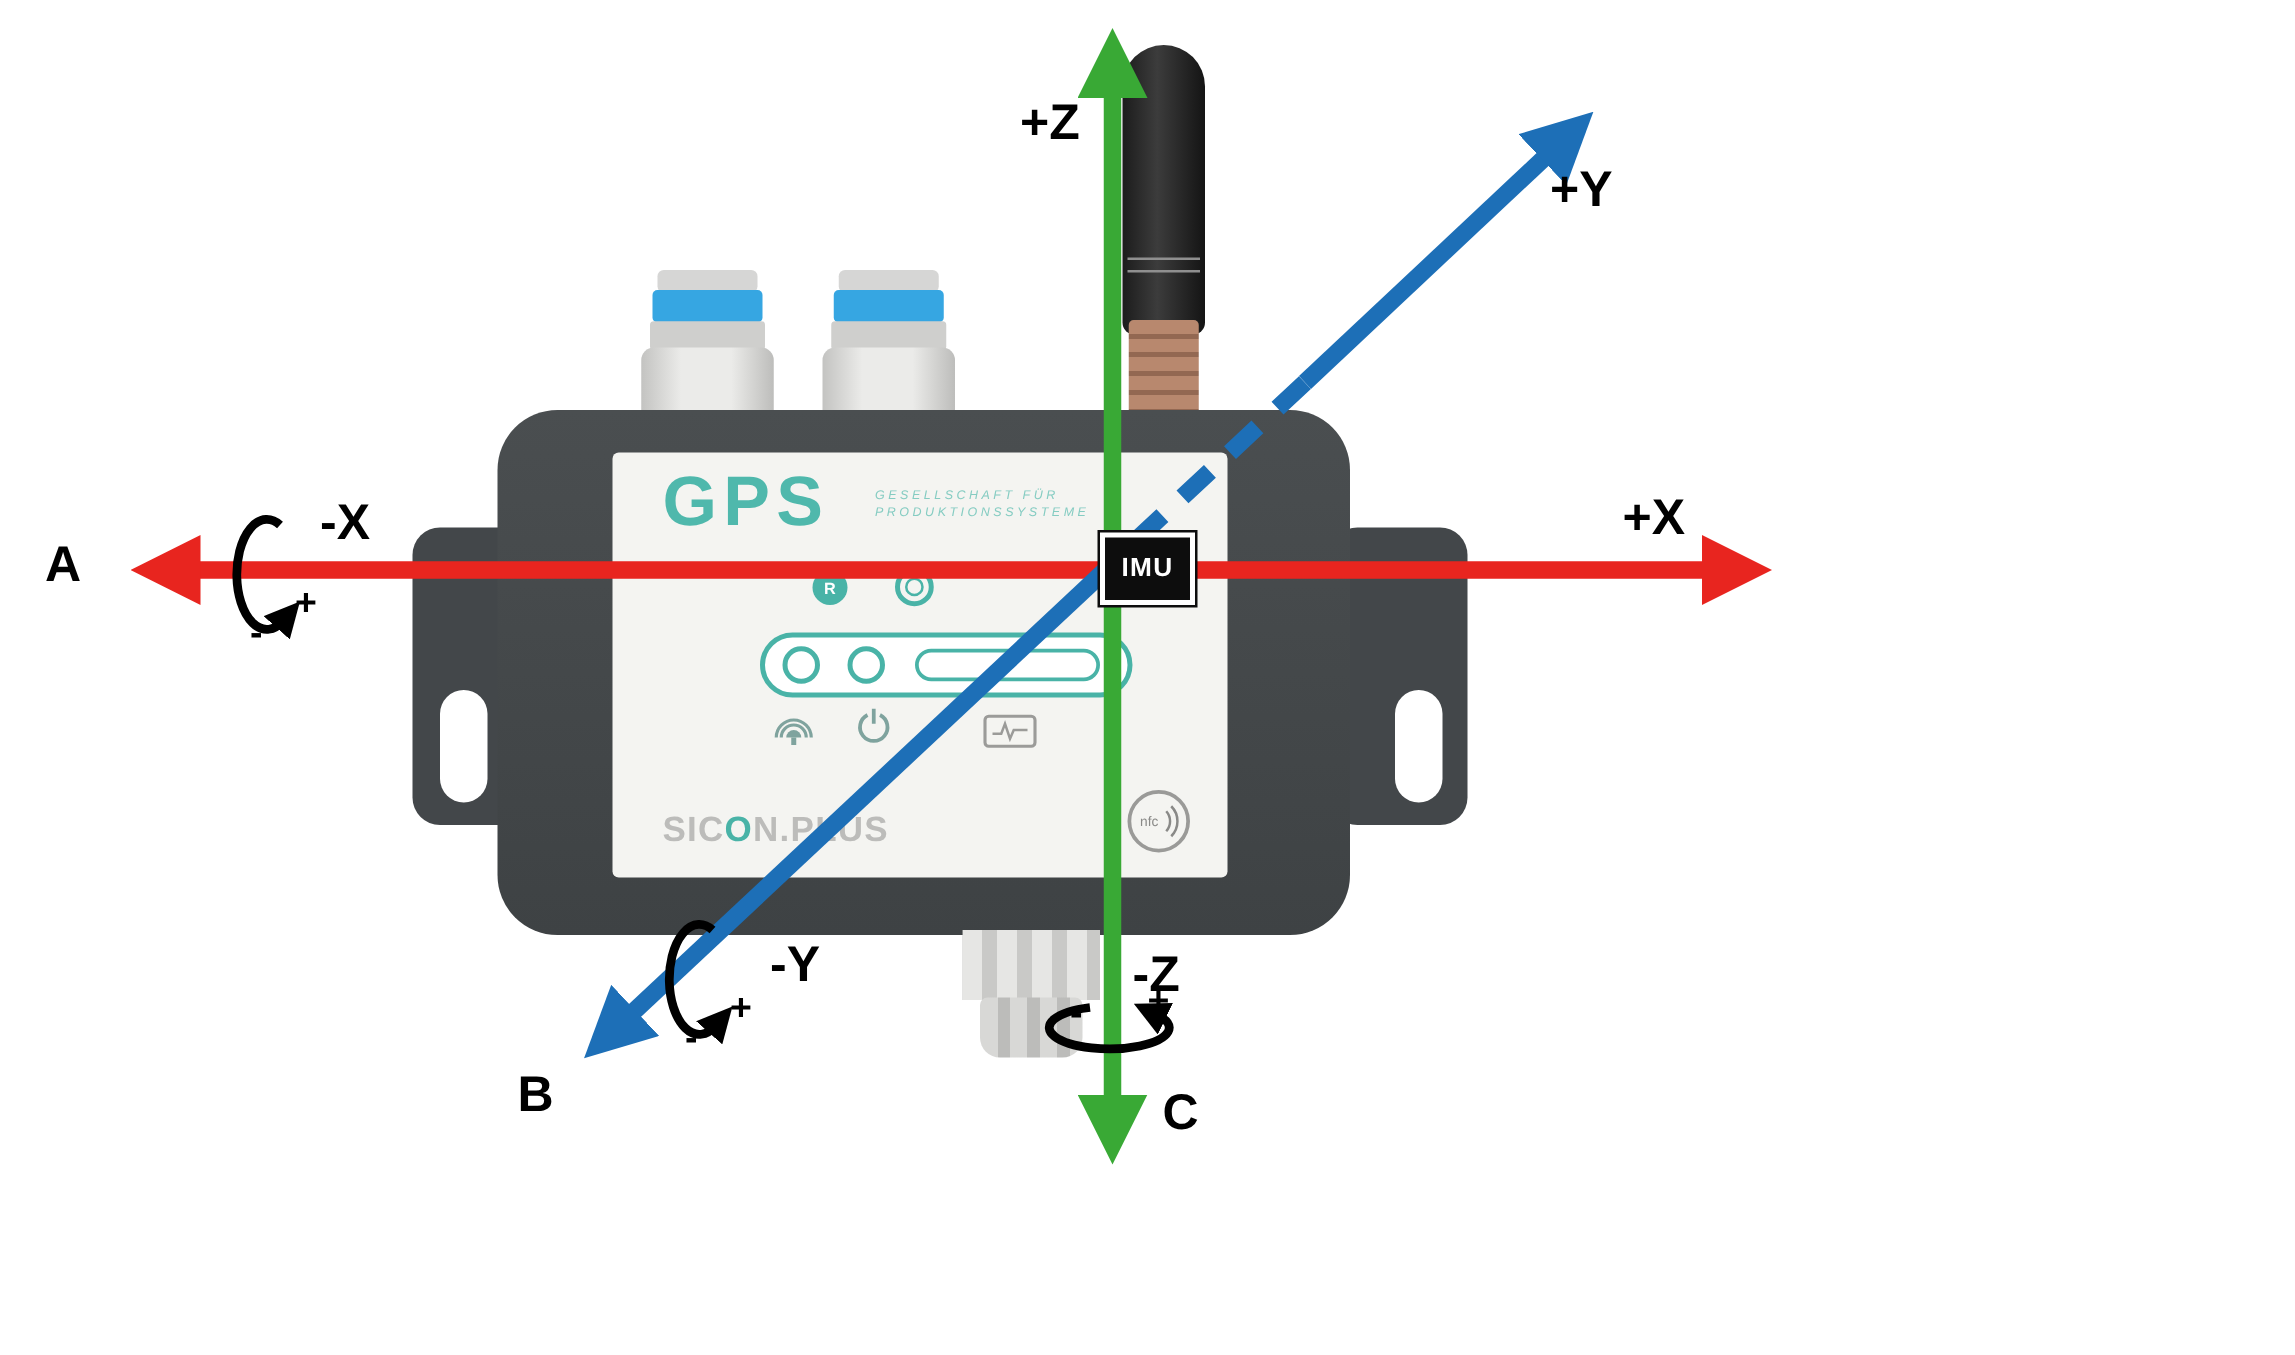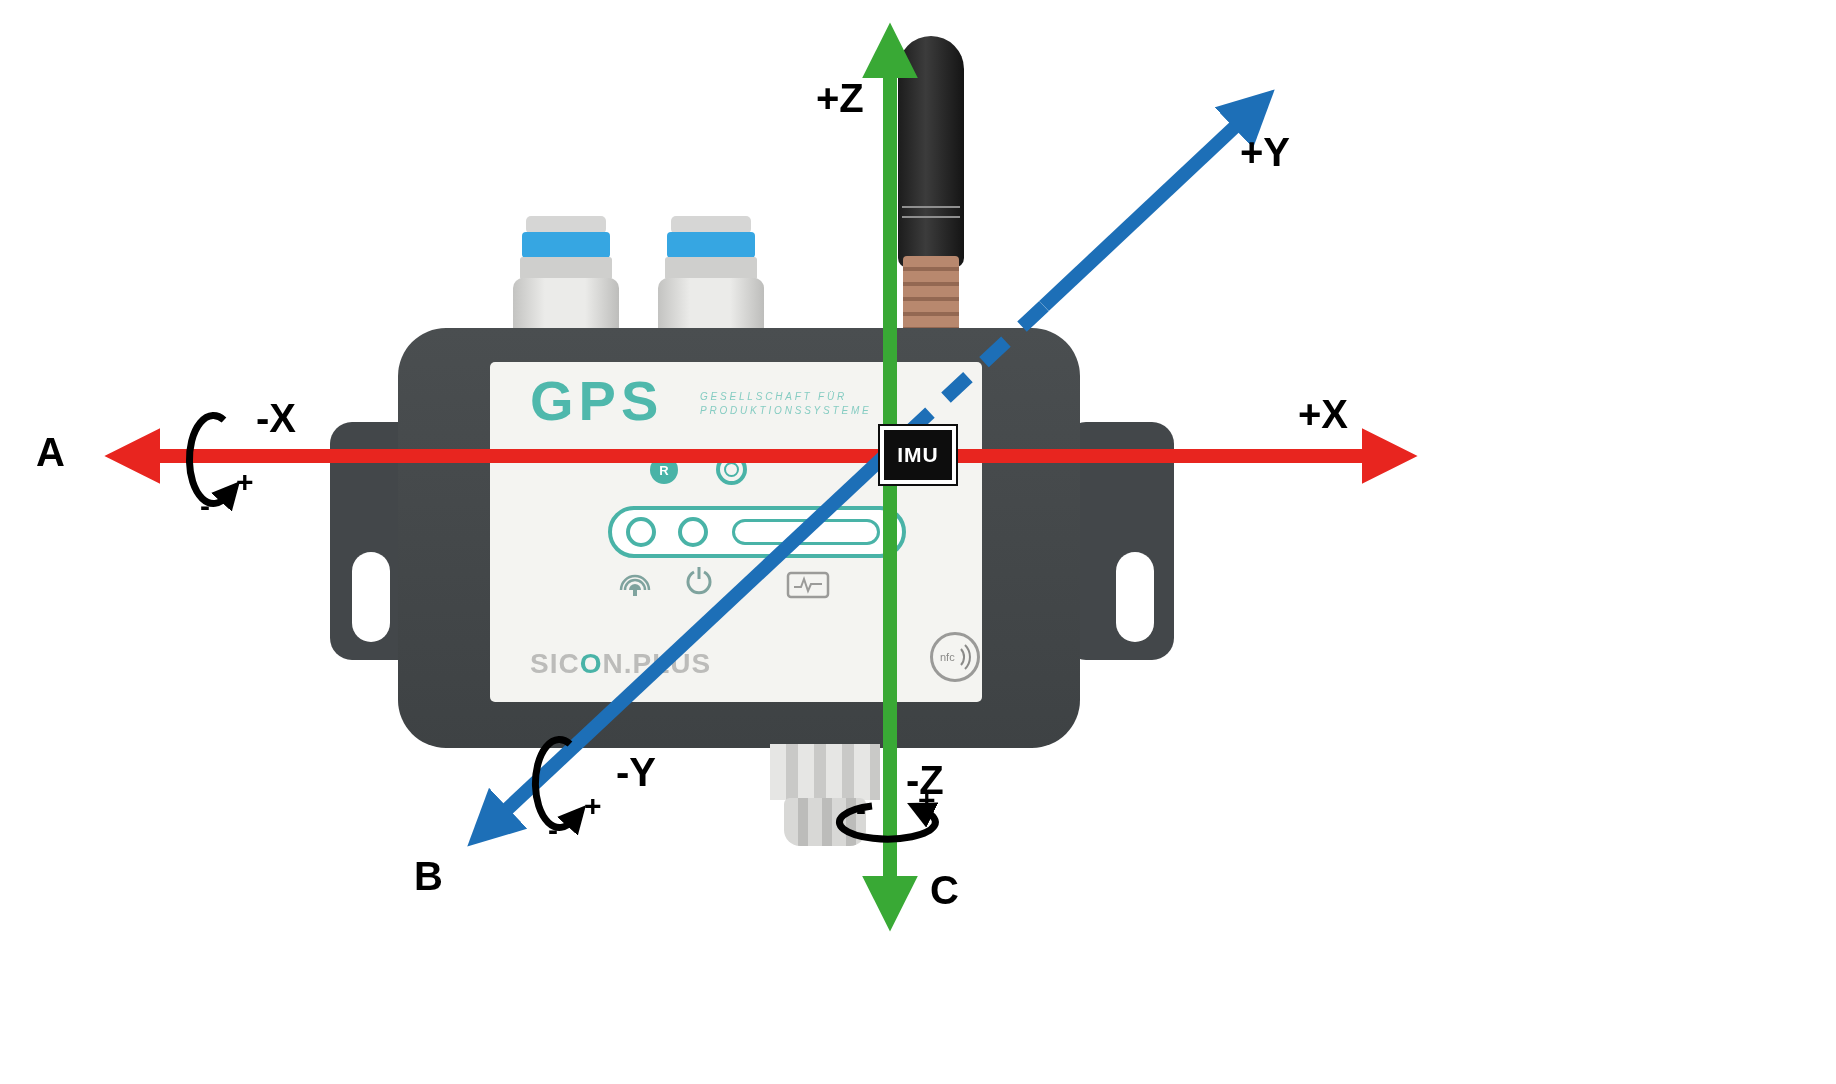--- a/index.html
+++ b/index.html
@@ -42,21 +42,21 @@
             border-radius:26px;background:#fff;box-sizing:border-box;}
   .cb-circle{position:absolute;top:7px;width:30px;height:30px;border:4px solid #49b3a7;border-radius:50%;
              box-sizing:border-box;background:#fff;}
   .cb-c1{left:14px;} .cb-c2{left:66px;}
   .cb-pill{position:absolute;left:120px;top:9px;width:148px;height:26px;border:3px solid #49b3a7;
            border-radius:13px;box-sizing:border-box;background:#fff;}
   .ic{position:absolute;}
   .ic-broadcast{left:128px;top:206px;} .ic-power{left:192px;top:202px;} .ic-chart{left:296px;top:208px;}
   .sicon{position:absolute;left:40px;top:286px;font-size:28px;font-weight:600;color:#bcbcba;letter-spacing:1px;}
   .sicon .o-teal{color:#49b3a7;font-weight:bold;}
-  .nfc{position:absolute;left:440px;top:270px;width:50px;height:50px;border:3px solid #9a9a98;border-radius:50%;
+  .nfc{position:absolute;left:412px;top:270px;width:50px;height:50px;border:3px solid #9a9a98;border-radius:50%;
        box-sizing:border-box;display:flex;align-items:center;justify-content:center;background:#f4f4f1;}
 
   .conn-top{left:770px;top:744px;width:110px;height:56px;
             background:repeating-linear-gradient(90deg,#e6e6e4 0 16px,#c9c9c7 16px 28px);}
   .conn-bottom{left:784px;top:798px;width:82px;height:48px;border-radius:6px 6px 16px 16px;
                background:repeating-linear-gradient(90deg,#d8d8d6 0 14px,#bcbcba 14px 24px);}
 
   
   .overlay{left:0;top:0;width:1836px;height:1084px;pointer-events:none;}
   .axis-label{position:absolute;font-weight:bold;font-size:40px;color:#000;}

